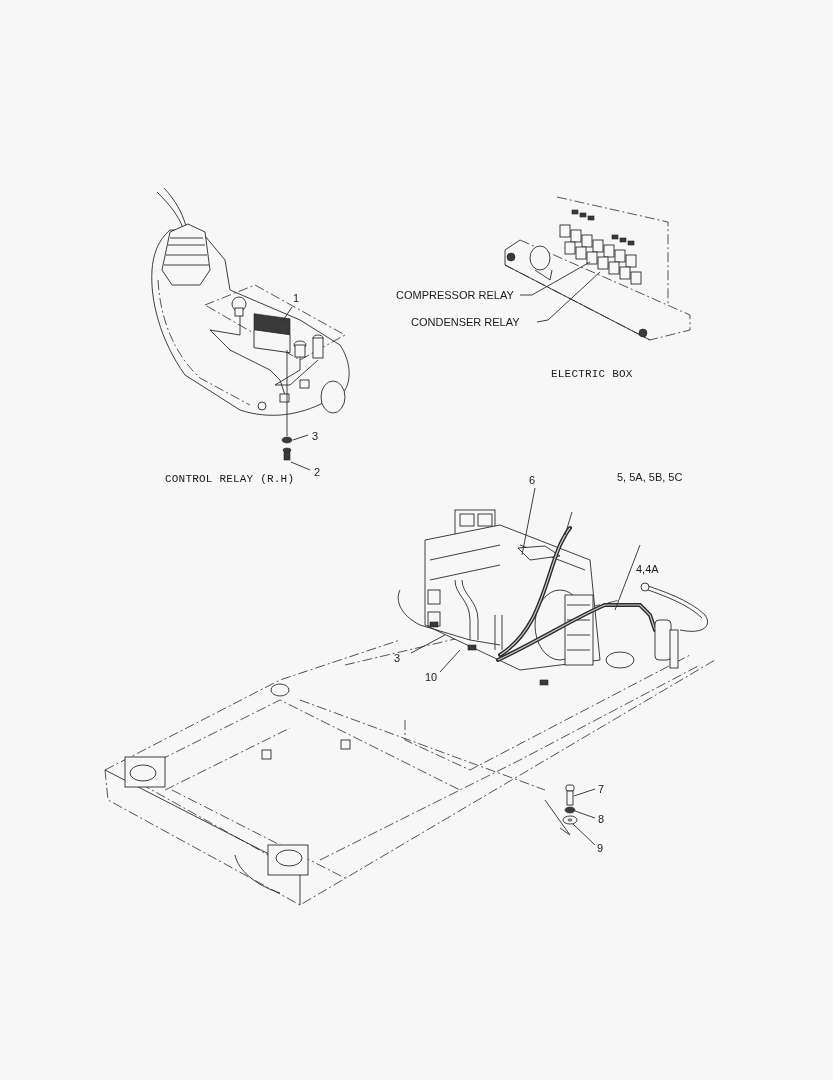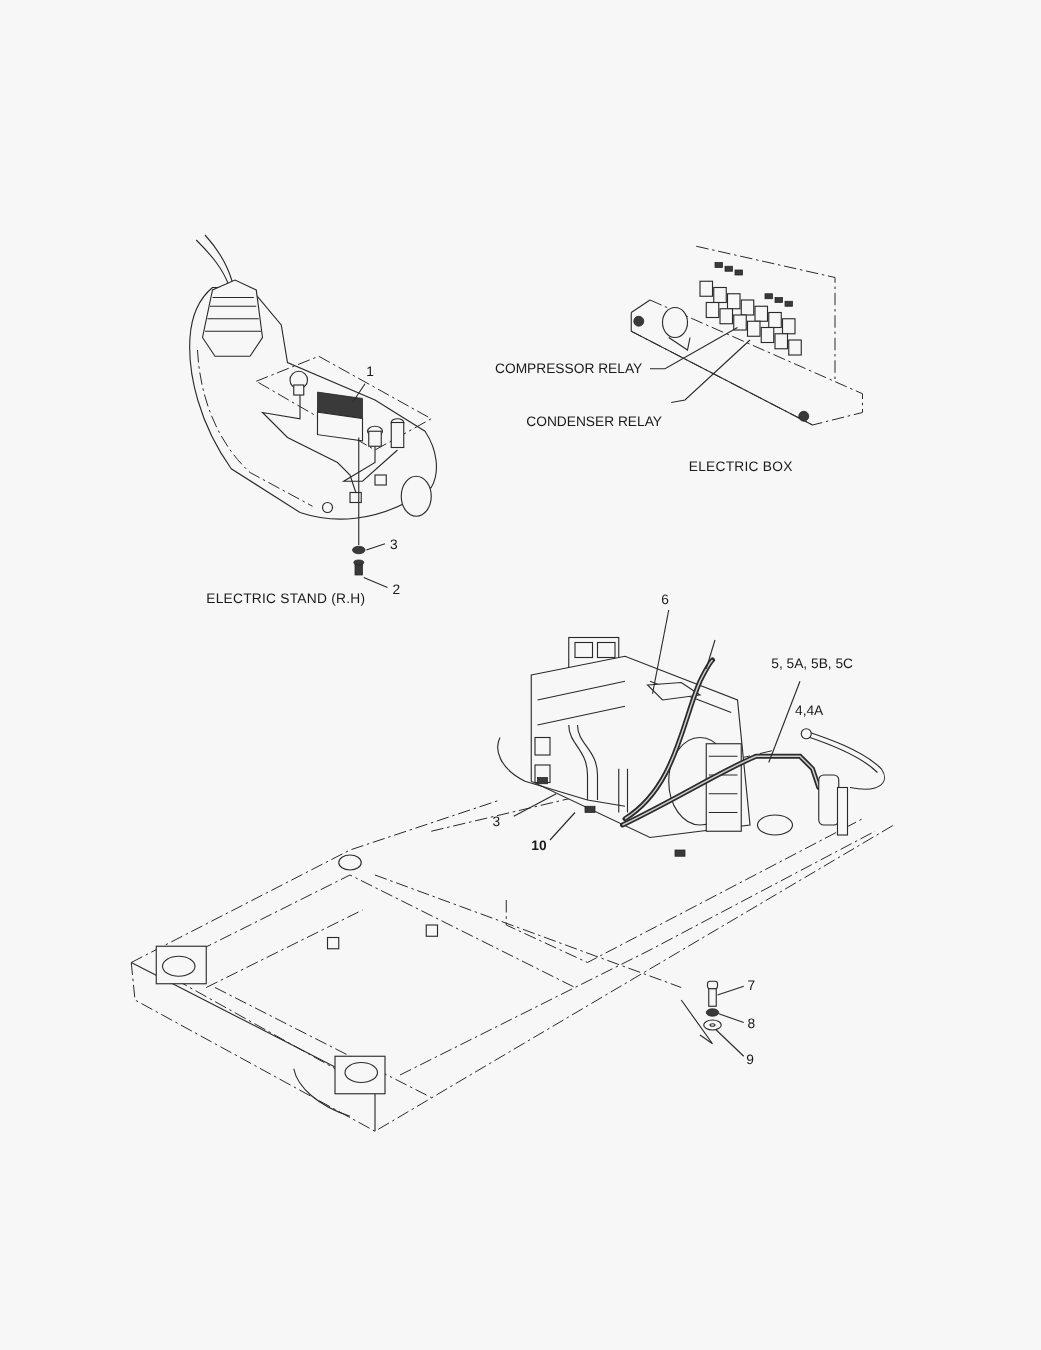--- a/index.html
+++ b/index.html
@@ -1,19 +1,19 @@
 <!DOCTYPE html>
 <html><head>
 <meta charset="utf-8">
 <style>
   html, body { margin:0; padding:0; }
   body { width:833px; height:1080px; background:#f7f7f7; position:relative; overflow:hidden; font-family:"Liberation Sans", sans-serif; }
   svg { position:absolute; left:0; top:0; }
   .lbl { position:absolute; font-size:11px; color:#1a1a1a; white-space:nowrap; line-height:12px; }
-  .ttl { font-size:11px; letter-spacing:0.2px; }
+  .ttl { font-size:11px; letter-spacing:0.2px;font-family:Liberation Mono, monospace; }
   .ln { stroke:#2a2a2a; stroke-width:0.9; fill:none; }
   .dd { stroke:#2a2a2a; stroke-width:0.8; fill:none; stroke-dasharray:10 3 2 3; }
   .fl { fill:#f7f7f7; stroke:#2a2a2a; stroke-width:0.9; }
   .dk { fill:#3a3a3a; stroke:#222; stroke-width:0.6; }
   .hose { stroke:#2b2b2b; stroke-width:4; fill:none; stroke-linecap:round; }
   .hose-in { stroke:#cfcfcf; stroke-width:1.2; fill:none; }
 </style>
 </head>
 <body>
 
@@ -175,27 +175,27 @@
     <line class="ln" x1="574" y1="796" x2="595" y2="789"></line>
     <line class="ln" x1="575" y1="811" x2="595" y2="818"></line>
     <line class="ln" x1="573" y1="824" x2="595" y2="845"></line>
     <path class="ln" d="M545 800 L570 835 L560 828"></path>
   </g>
 </svg>
 
 <div class="lbl" style="left:293px;top:292px;">1</div>
 <div class="lbl" style="left:312px;top:430px;">3</div>
 <div class="lbl" style="left:314px;top:466px;">2</div>
-<div class="lbl ttl" style="left:165px;top:473px;">ELECTRIC STAND (R.H)</div>
+<div class="lbl ttl" style="left:165px;top:473px;">CONTROL RELAY (R.H)</div>
 
 <div class="lbl" style="left:396px;top:289px;text-align:center;">COMPRESSOR RELAY</div>
-<div class="lbl" style="left:421px;top:316px;margin-top:16px;">CONDENSER RELAY</div>
+<div class="lbl" style="left:411px;top:316px;">CONDENSER RELAY</div>
 <div class="lbl ttl" style="left:551px;top:368px;">ELECTRIC BOX</div>
 
 <div class="lbl" style="left:529px;top:474px;">6</div>
-<div class="lbl" style="left:569px;top:525px;padding-left:48px;">5, 5A, 5B, 5C</div>
+<div class="lbl" style="left:569px;top:471px;padding-left:48px;">5, 5A, 5B, 5C</div>
 <div class="lbl" style="left:636px;top:563px;">4,4A</div>
 <div class="lbl" style="left:394px;top:652px;">3</div>
-<div class="lbl" style="left:425px;top:671px;font-weight:bold;">10</div>
+<div class="lbl" style="left:425px;top:671px;">10</div>
 
 <div class="lbl" style="left:598px;top:783px;">7</div>
 <div class="lbl" style="left:598px;top:813px;">8</div>
 <div class="lbl" style="left:597px;top:842px;">9</div>
 
 </body></html>

